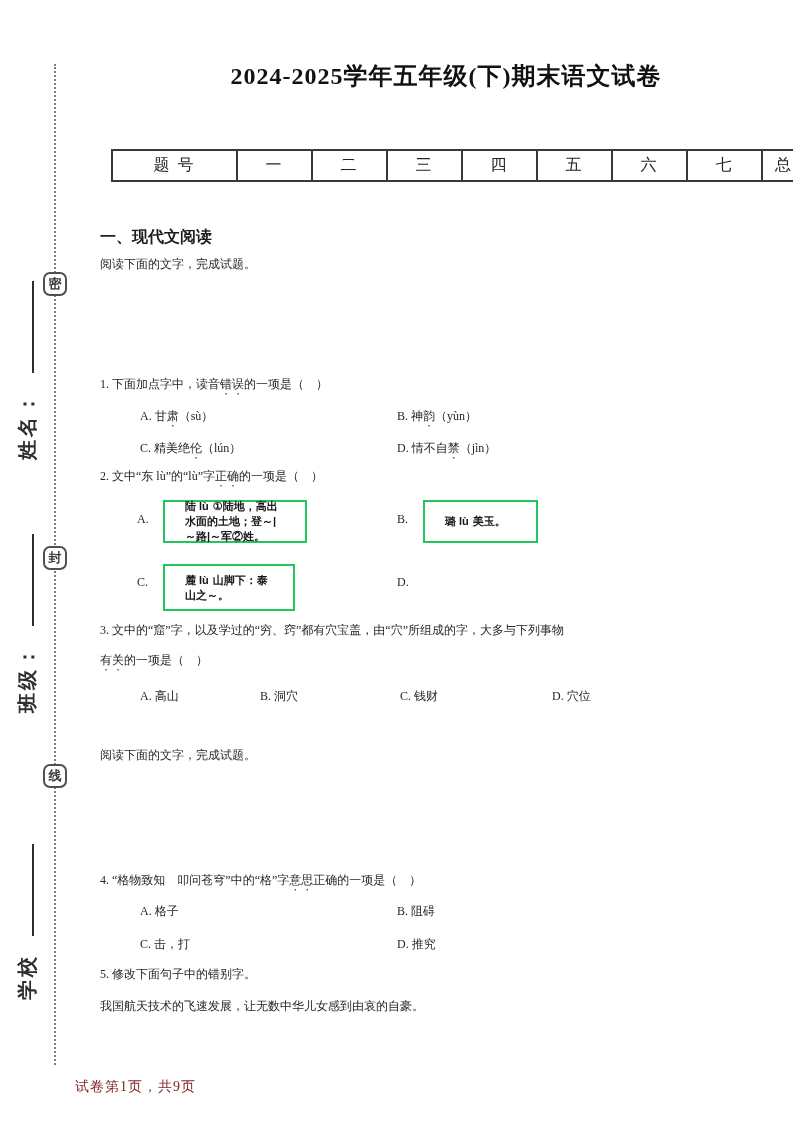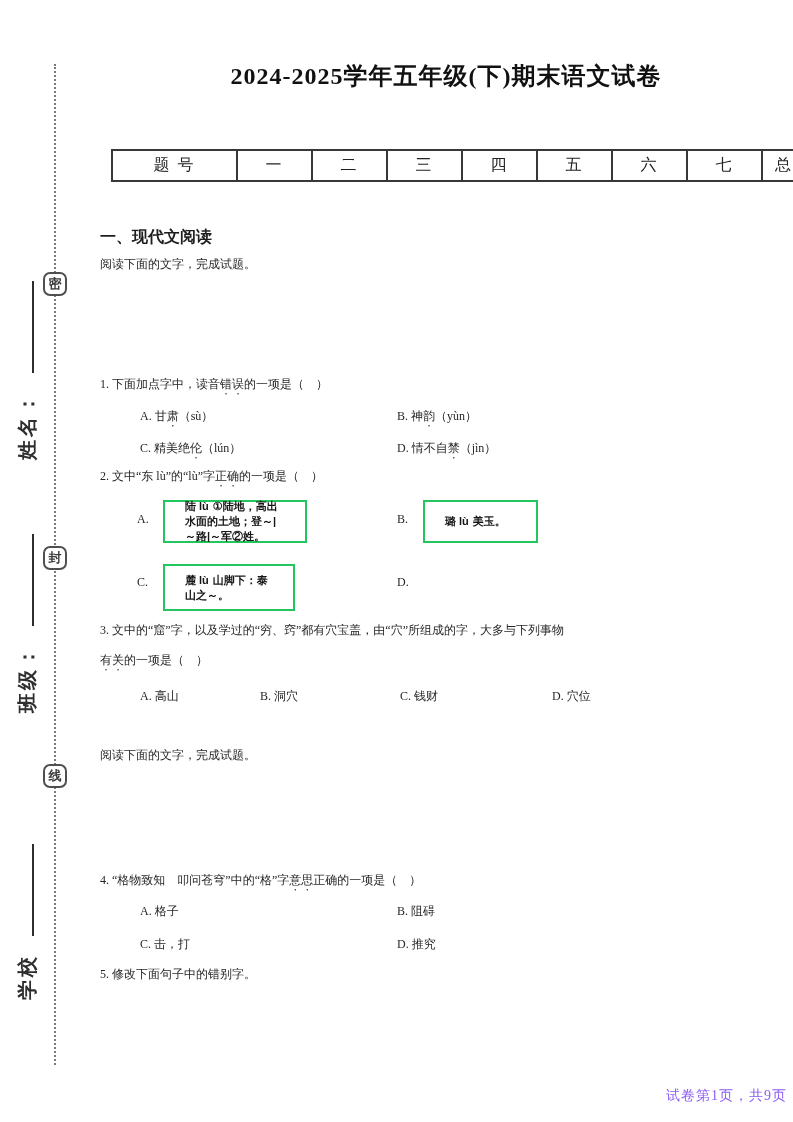--- a/index.html
+++ b/index.html
@@ -43,22 +43,22 @@
   .du { -webkit-text-emphasis:filled dot; -webkit-text-emphasis-position:under right;
         text-emphasis:filled dot; text-emphasis-position:under right; }
 
   
   .dictbox { position:absolute; border:2px solid #22c55e; display:flex;
     align-items:center; padding:2px 20px;
     font-family:"Liberation Sans", sans-serif; font-weight:bold;
     font-size:11px; line-height:15px; color:#151515; }
   .dictbox .head { margin-right:4px; white-space:nowrap; }
 
-  .footer { top:1078px; left:75px; width:712px; text-align:right;
-    font-size:14px; color:#8b5cf6; letter-spacing:1px;margin-top:9px; }
+  .footer { top:1078px; left:75px; width:712px; text-align:left;
+    font-size:14px; color:#7f1d1d; letter-spacing:1px; }
 </style>
 </head>
 <body>
 
 <div class="page">
 
   <div class="seal-line"></div>
   <div class="seal-char" style="top:272px;">密</div>
   <div class="seal-char" style="top:546px;">封</div>
   <div class="seal-char" style="top:764px;">线</div>
@@ -155,16 +155,17 @@
 
   <div class="abs txt" style="top:872px; left:100px;">
     <span>4. “格物致知　叩问苍穹”中的“格”字</span><span class="du">意思</span><span>正确的一项是（　）</span>
   </div>
   <div class="abs txt" style="top:903px; left:140px;">A. 格子</div>
   <div class="abs txt" style="top:903px; left:397px;">B. 阻碍</div>
   <div class="abs txt" style="top:936px; left:140px;">C. 击，打</div>
   <div class="abs txt" style="top:936px; left:397px;">D. 推究</div>
 
   <div class="abs txt" style="top:966px; left:100px;">5. 修改下面句子中的错别字。</div>
+  <div class="abs txt" style="top:998px; left:100px;">我国航天技术的飞速发展，让无数中华儿女感到由哀的自豪。</div>
 
   <div class="abs footer">试卷第1页，共9页</div>
 
 </div>
 
 </body></html>

